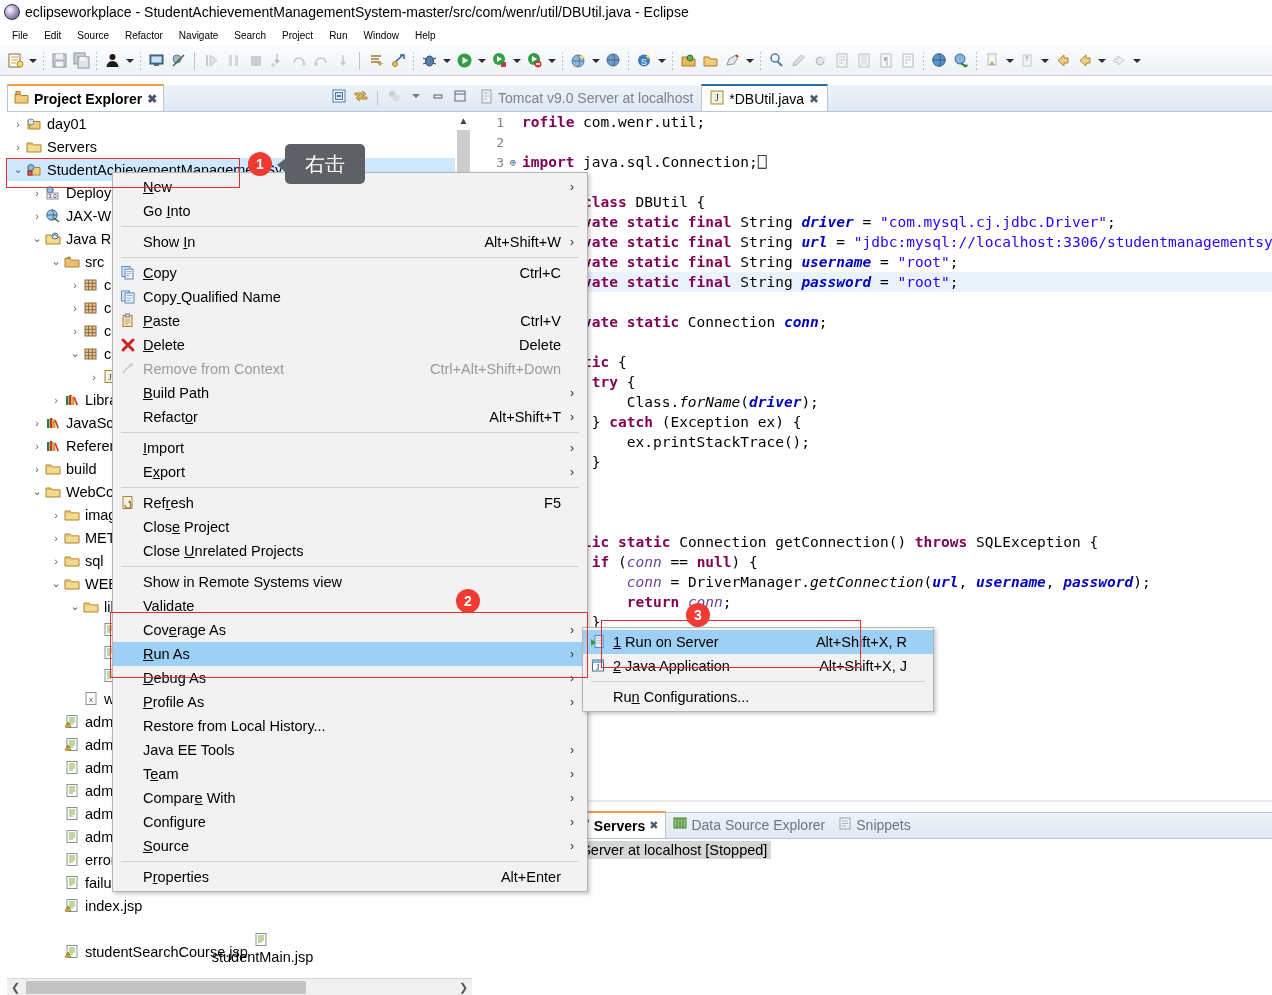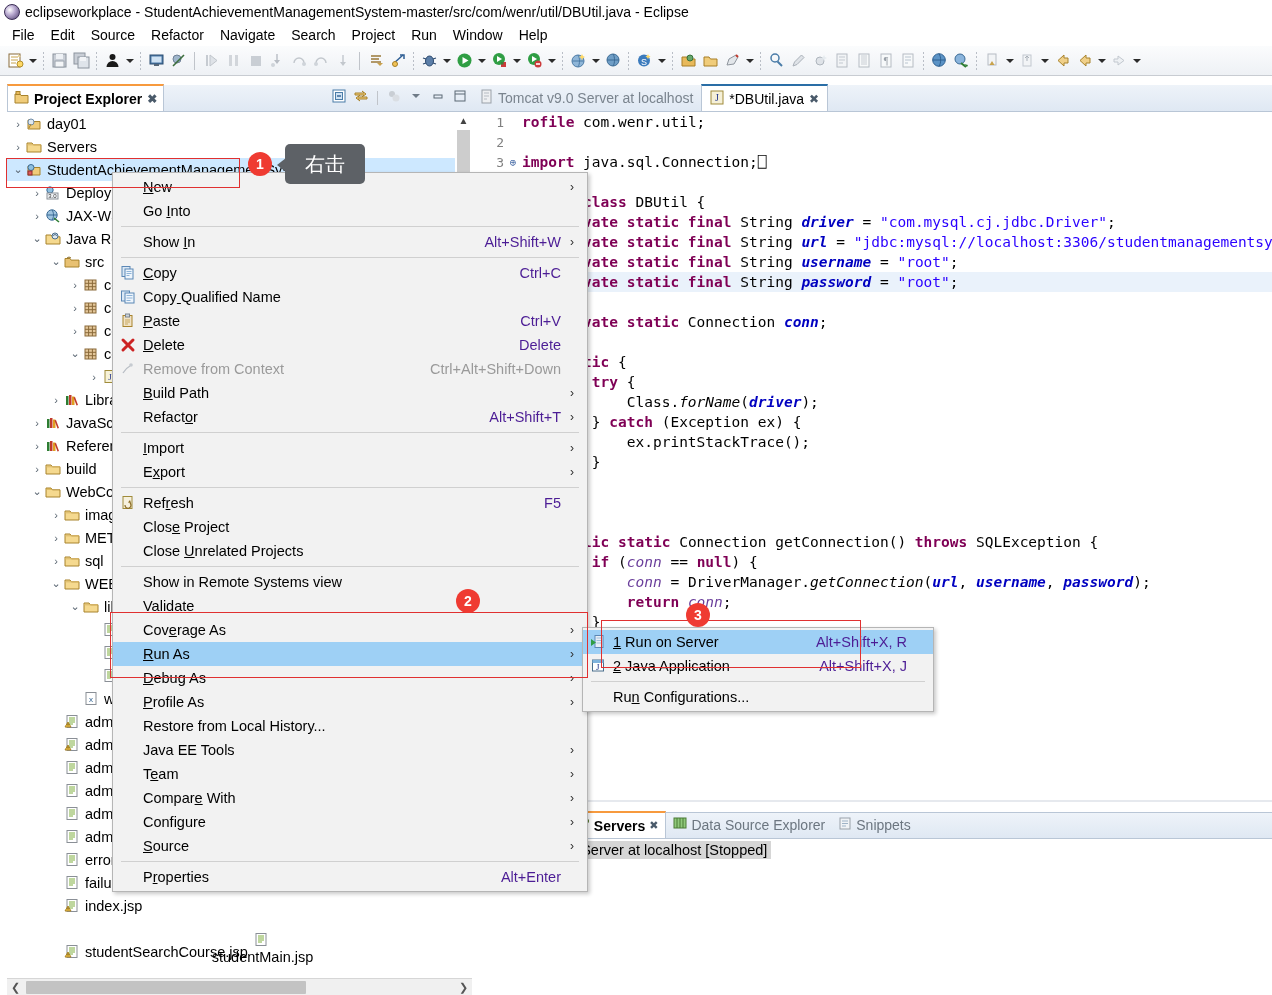--- a/index.html
+++ b/index.html
@@ -23,21 +23,21 @@
     width:16px; height:16px; margin-right:5px; flex:0 0 auto;
     border-radius:50%;
     background:radial-gradient(circle at 35% 35%, #fff 0%, #b8a9d0 40%, #4b3b6b 100%);
     border:1px solid #3a2d55;
   }
   #titlebar .title-text { white-space:nowrap; }
 
   
   #menubar {
     height:22px; display:flex; align-items:center;
-    padding-left:4px; background:#ffffff; font-size:14px;
+    padding-left:4px; background:#ffffff; font-size:10px;
   }
   #menubar .mi { padding:1px 8px; cursor:default; }
 
   
   #toolbar {
     height:30px; display:flex; align-items:center;
     background:linear-gradient(#fbfcfd,#eef1f5);
     border-bottom:1px solid #c8ccd2;
     padding-left:4px; gap:0px;
   }
@@ -139,21 +139,21 @@
   
   #ctxmenu {
     position:absolute; left:112px; top:172px; width:476px;
     background:#f2f2f2; border:1px solid #b5b5b5; box-shadow:2px 2px 4px rgba(0,0,0,.22);
     font-size:14.5px; padding:2px 0; z-index:40;
   }
   .ci { height:24px; display:flex; align-items:center; position:relative; padding:0 8px 0 0; }
   .ci.sel { background:#9ed0f5; }
   .ci .ci-ico { width:30px; flex:0 0 30px; display:flex; align-items:center; justify-content:center;}
   .ci .ci-lbl { flex:1 1 auto; }
-  .ci .ci-acc { color:#4c1d95; padding-right:4px; white-space:nowrap;}
+  .ci .ci-acc { color:#000000; padding-right:4px; white-space:nowrap;}
   .ci .ci-sub { width:14px; flex:0 0 14px; text-align:center; color:#2e2e2e; font-size:12px;}
   .ci.disabled .ci-lbl, .ci.disabled .ci-acc { color:#9a9a9a; }
   .ci-sep { height:1px; background:#d0d0d0; margin:3px 8px 3px 8px; }
   .u { text-decoration:underline; }
 
   
   #submenu {
     position:absolute; left:582px; top:627px; width:352px;
     background:#f2f2f2; border:1px solid #b5b5b5; box-shadow:2px 2px 4px rgba(0,0,0,.22);
     font-size:14.5px; padding:2px 0; z-index:50;

